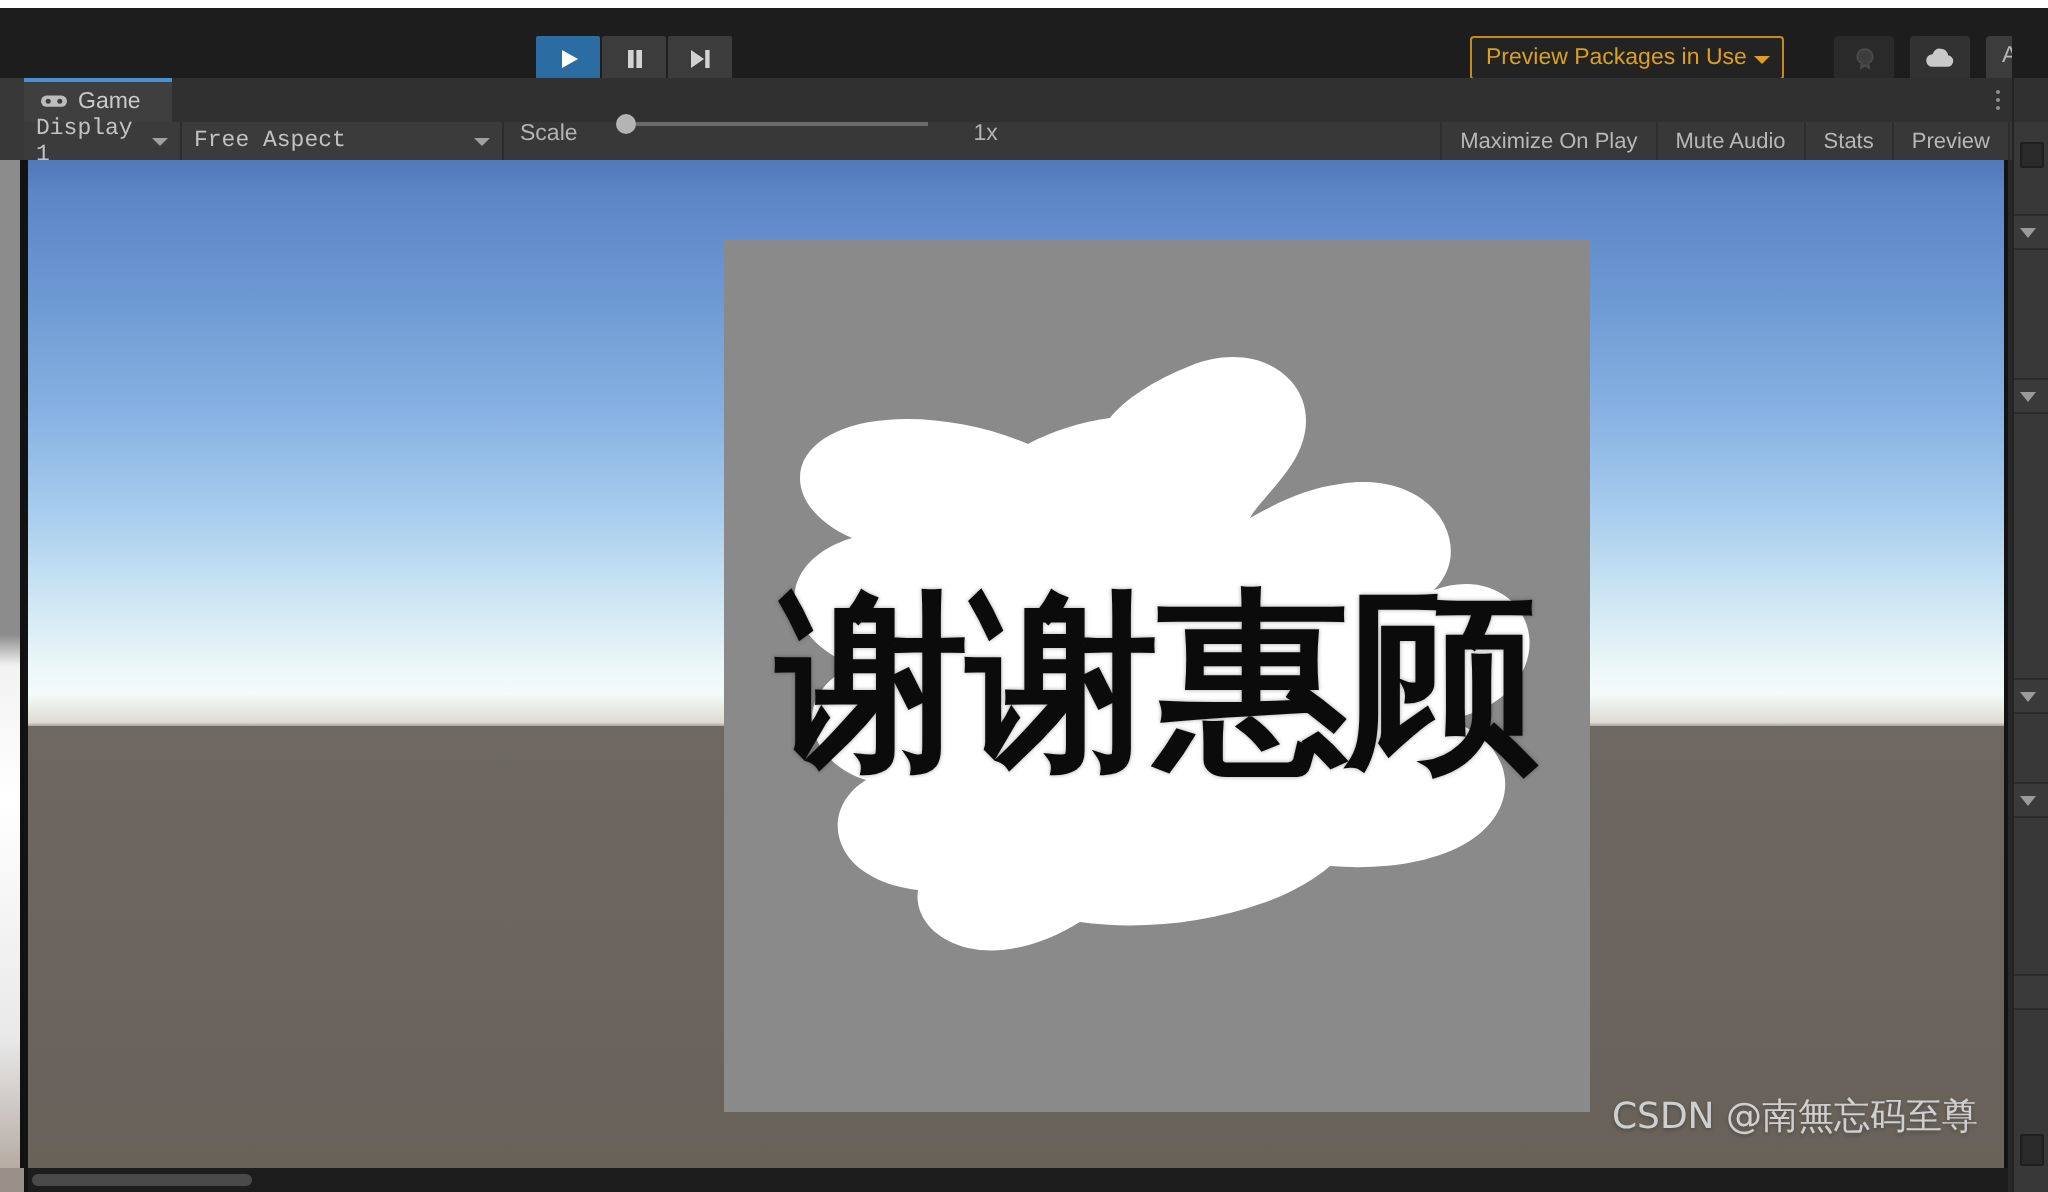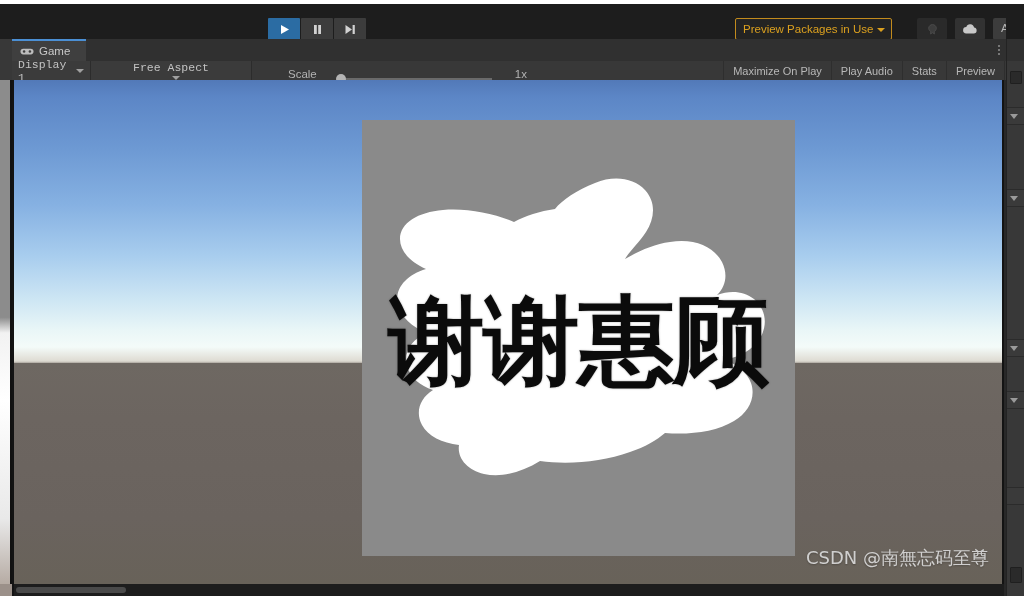--- a/index.html
+++ b/index.html
@@ -90,24 +90,24 @@
     height:19px; display:flex; align-items:center; justify-content:space-between;
     background:#3b3b3b; border-right:1px solid #2c2c2c; padding:0 6px; cursor:pointer;
     color:#c2c2c2;
     font-family:Liberation Mono, monospace;
   }
   .gb-popup .caret{
     width:0;height:0;border-left:4px solid transparent;border-right:4px solid transparent;
     border-top:4px solid #a0a0a0; margin-left:10px;
   }
   #gb-display{ width:79px; }
-  #gb-aspect{ width:161px;flex-direction:column; }
+  #gb-aspect{ width:161px; }
   .gb-scale-wrap{
-    display:flex; align-items:flex-end; height:19px; padding:0 8px; gap:23px;
-    color:#b3b3b3; cursor:pointer;margin-left:28px;
+    display:flex; align-items:flex-start; height:19px; padding:0 8px; gap:23px;
+    color:#b3b3b3; cursor:pointer;
   }
   .slider-track{
     position:relative; width:152px; height:2px; background:#6a6a6a;
   }
   .slider-knob{
     position:absolute; left:-4px; top:-4px; width:10px; height:10px;
     border-radius:50%; background:#b4b4b4;
   }
   .gb-right{
     position:absolute; right:0; top:0; height:19px; display:flex; align-items:center;
@@ -306,21 +306,21 @@
         <span class="slider-knob"></span>
       </span>
       <span>1x</span>
     </div>
 
     <div class="gb-right">
       <div class="gb-toggle">
         <span>Maximize On Play</span>
       </div>
       <div class="gb-toggle">
-        <span>Play Audio</span>
+        <span>Mute Audio</span>
       </div>
       <div class="gb-toggle">
         <span>Stats</span>
       </div>
       <div class="gb-toggle">
         <span>Preview</span>
       </div>
       <div class="gb-caret-btn">
         <span class="caret"></span>
       </div>

